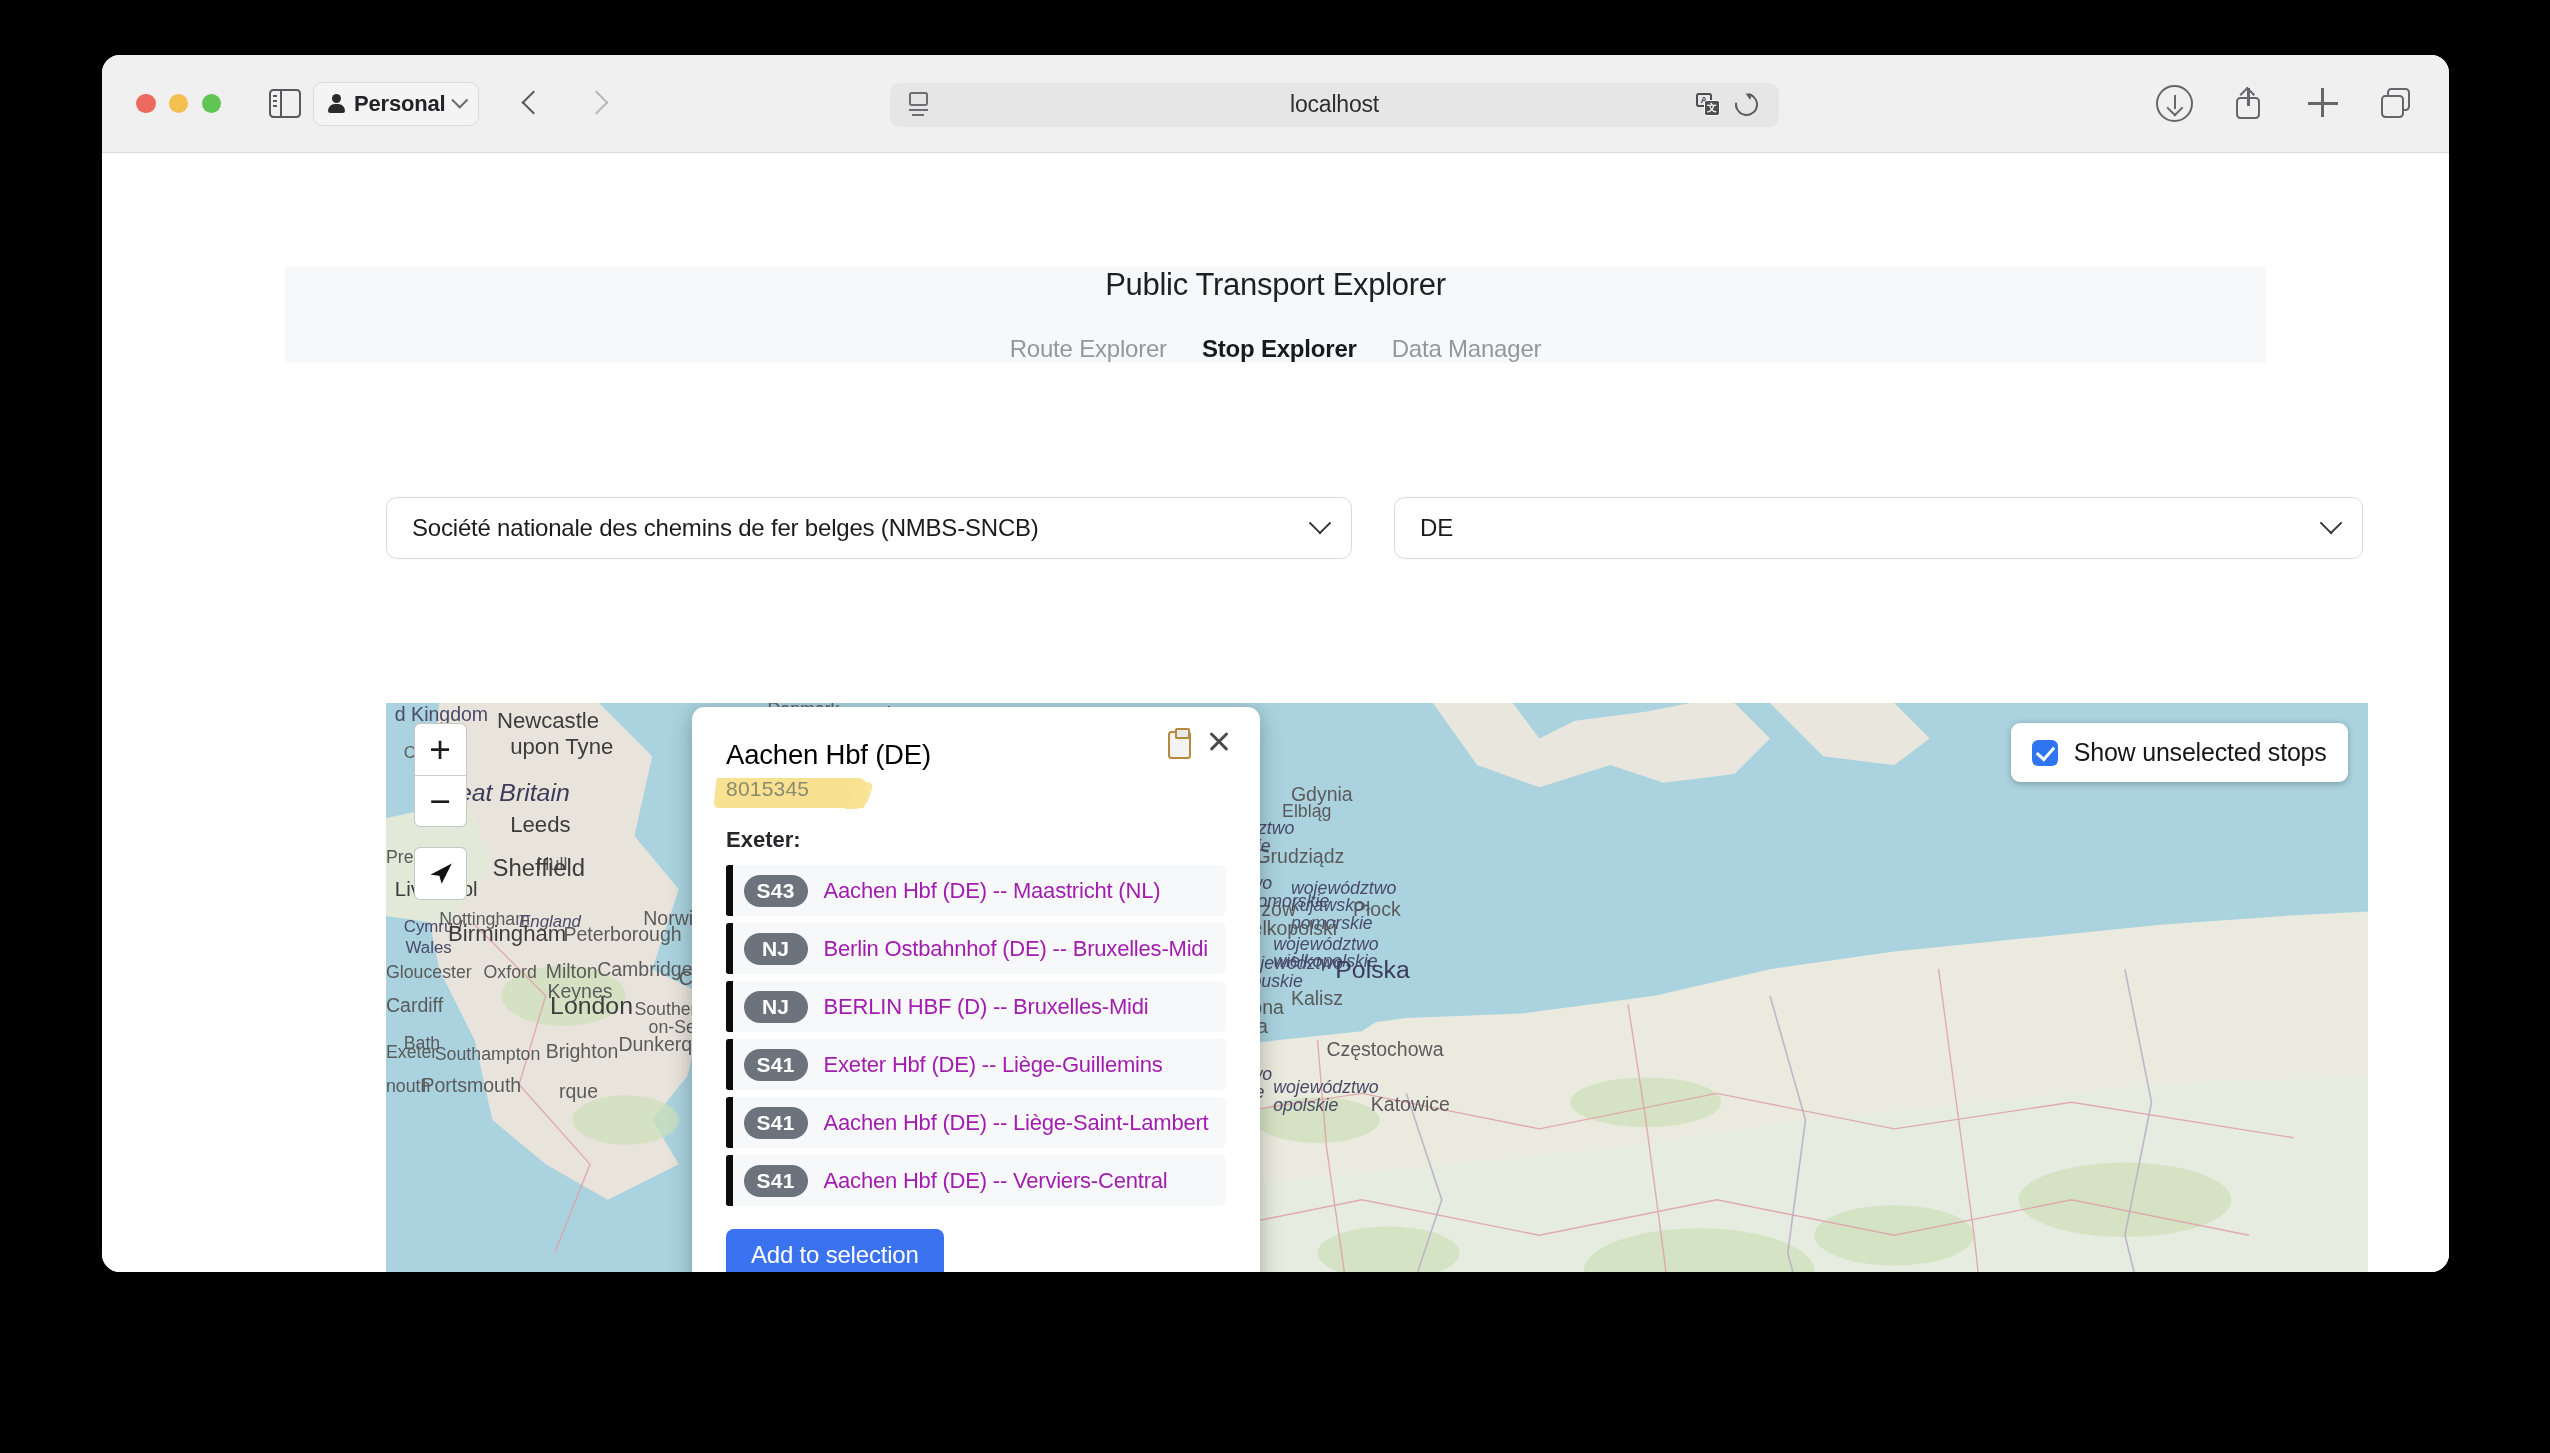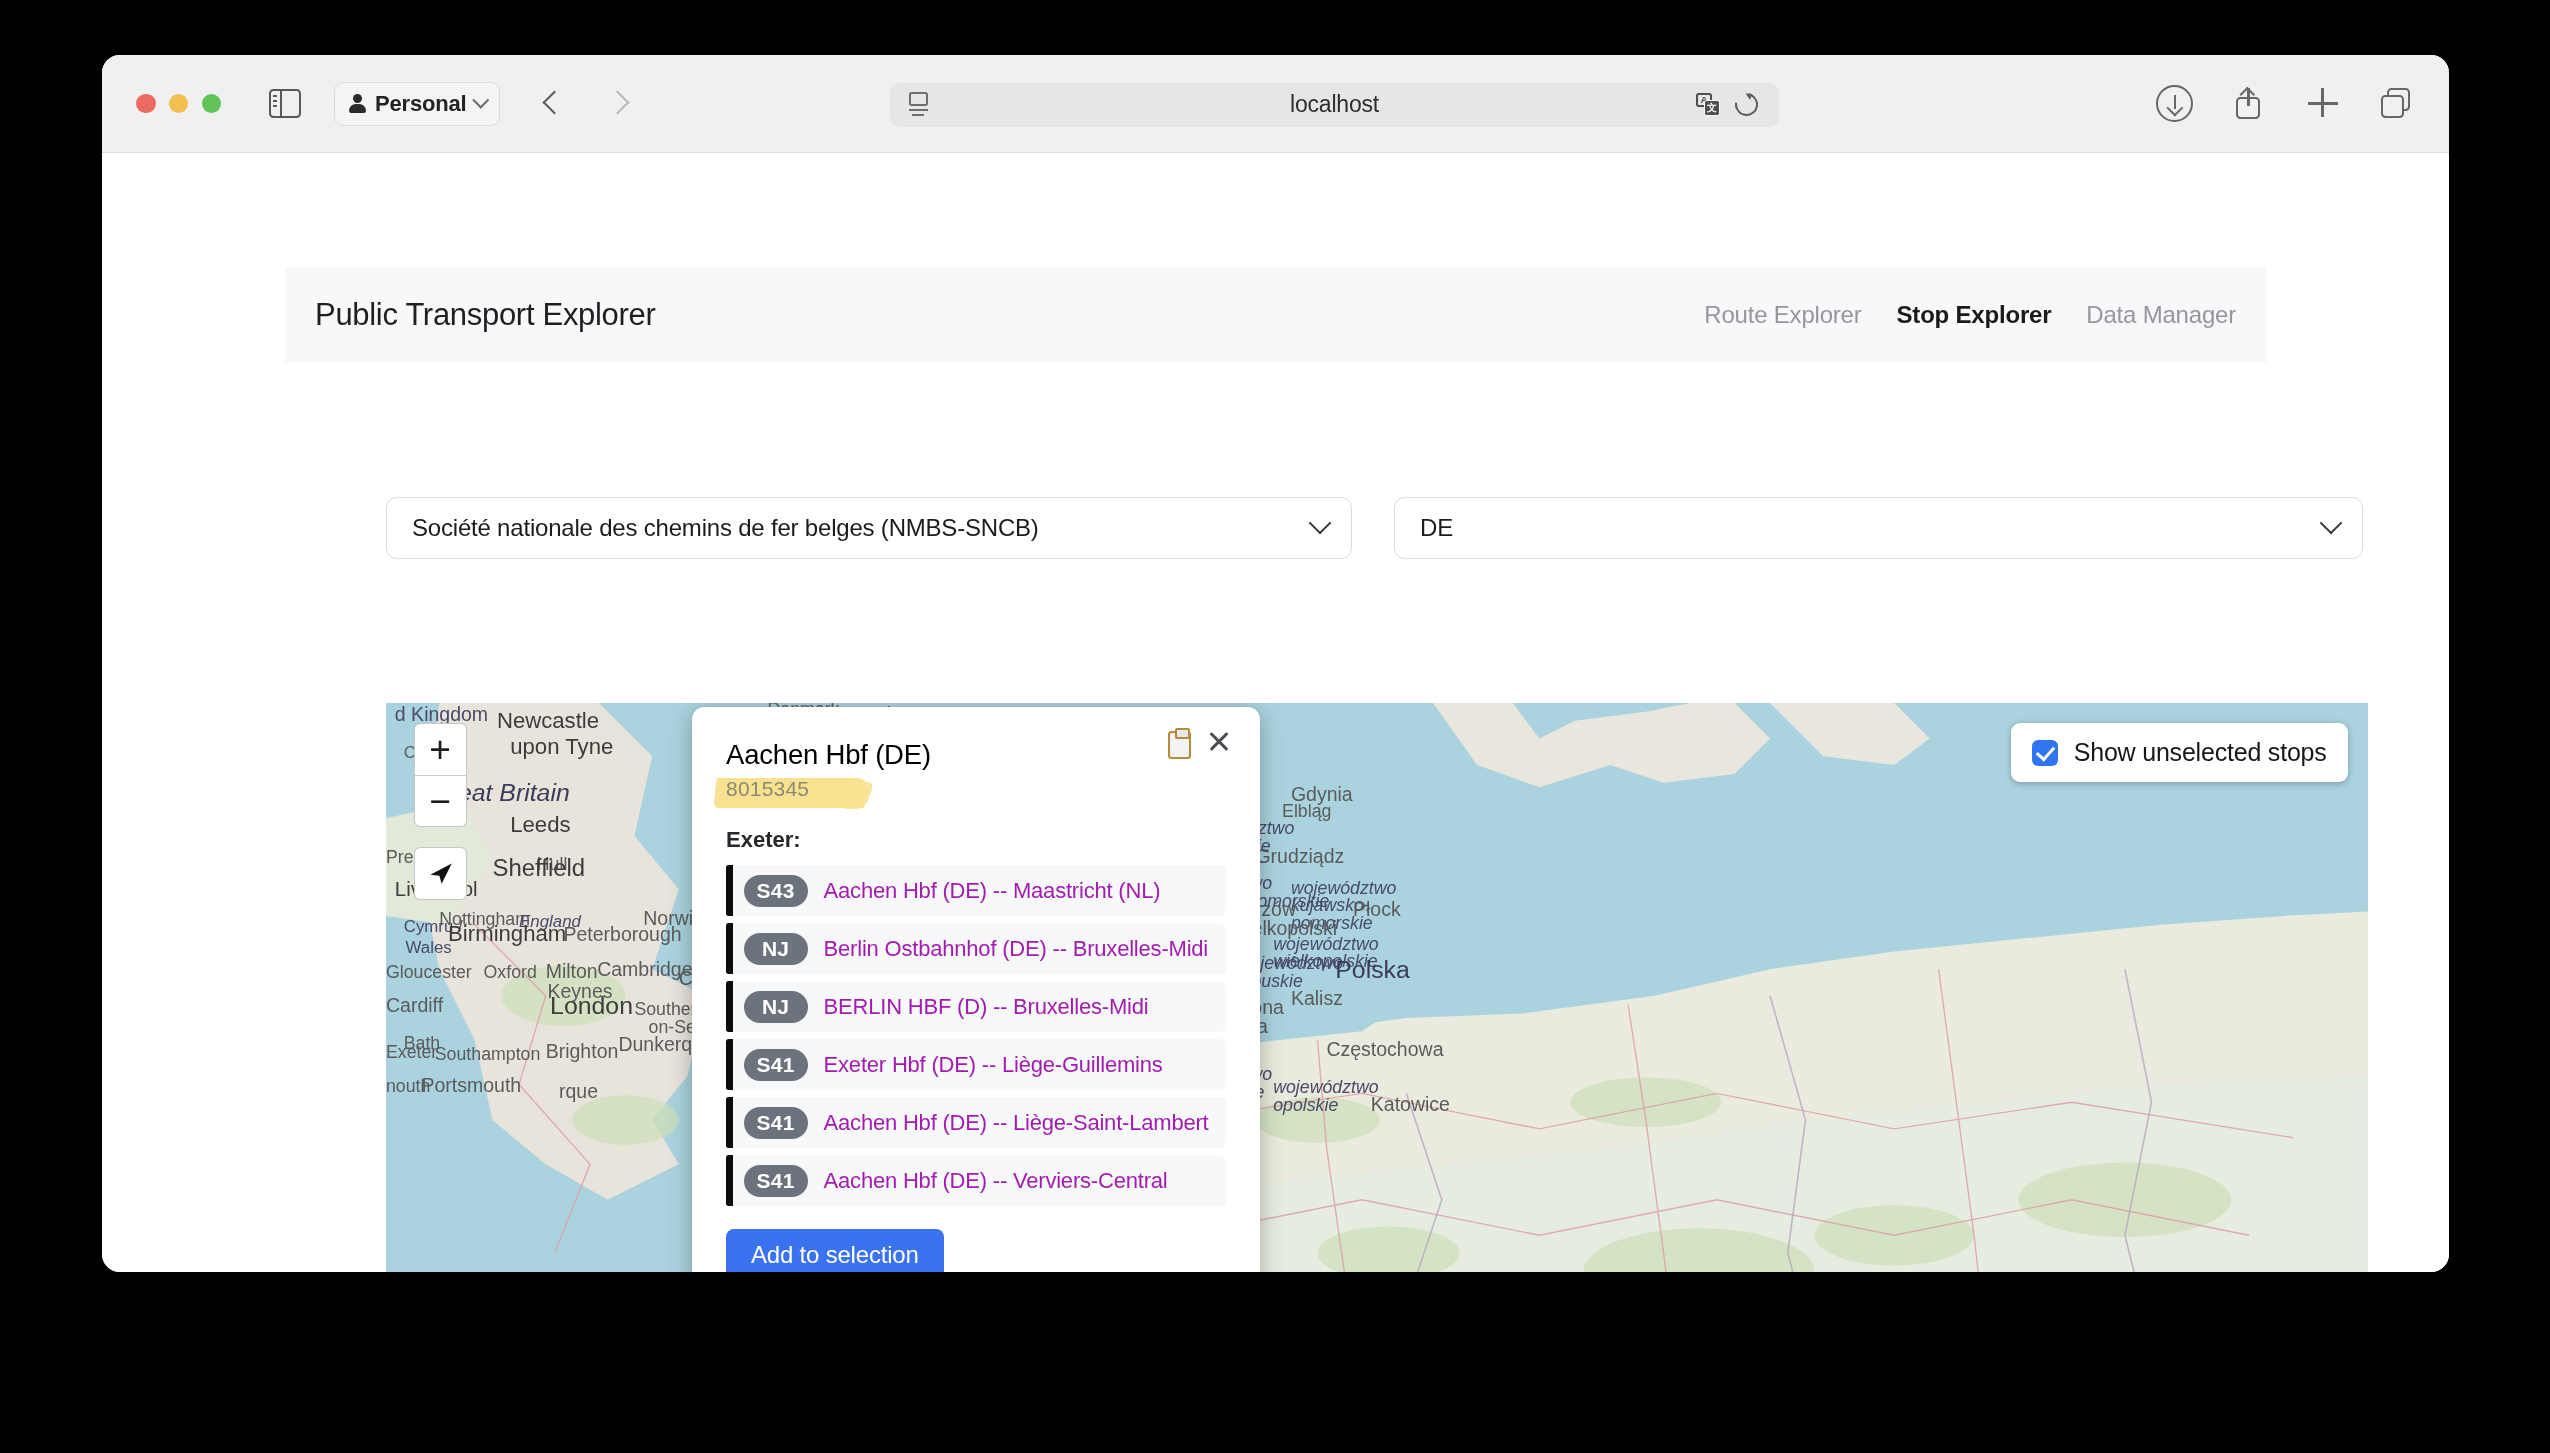--- a/index.html
+++ b/index.html
@@ -44,21 +44,21 @@
   .sidebar-btn .divline {
     position: absolute; left: 10.6px; top: 1.8px; bottom: 1.8px;
     width: 2.3px; background: #59595c;
   }
   .sidebar-btn .dots { position: absolute; left: 4.4px; top: 7px; }
   .sidebar-btn .dots i {
     display: block; width: 3.5px; height: 2px; background: #59595c; margin-bottom: 3px;
   }
 
   .profile-btn {
-    margin-left: 33px;
+    margin-left: 12px;
     height: 44px;
     display: flex; align-items: center; gap: 9px;
     padding: 0 12.4px 0 14px;
     border: 1.2px solid #dcdcdc;
     border-radius: 9px;
     background: #f4f4f4;
   }
   .profile-btn .person { width: 17px; height: 18.6px; position: relative; }
   .profile-btn .person::before {
     content: ""; position: absolute; left: 4px; top: 0;
@@ -140,20 +140,21 @@
 
   
   .page { position: relative; height: 1119px; background: #fff; padding: 0; }
 
   .app-header {
     position: absolute; left: 183px; top: 114px;
     width: 1981px; height: 96px;
     background: #f7f8f9;
     display: flex; align-items: center; justify-content: space-between;
     padding: 0 30px;
+    flex-direction: column;
   }
   .app-title { font-size: 31px; color: #1f1f22; letter-spacing: -0.3px; }
   .nav-links { display: flex; align-items: center; gap: 35px; }
   .nav-link { font-size: 24px; color: #96969b; letter-spacing: -0.2px; }
   .nav-link.active { color: #1a1a1c; font-weight: 700; }
 
   .selects { position: absolute; left: 284px; top: 344px; display: flex; gap: 42px; }
   .select {
     height: 62px; background: #fff;
     border: 1.4px solid #d6dadf; border-radius: 10.6px;

